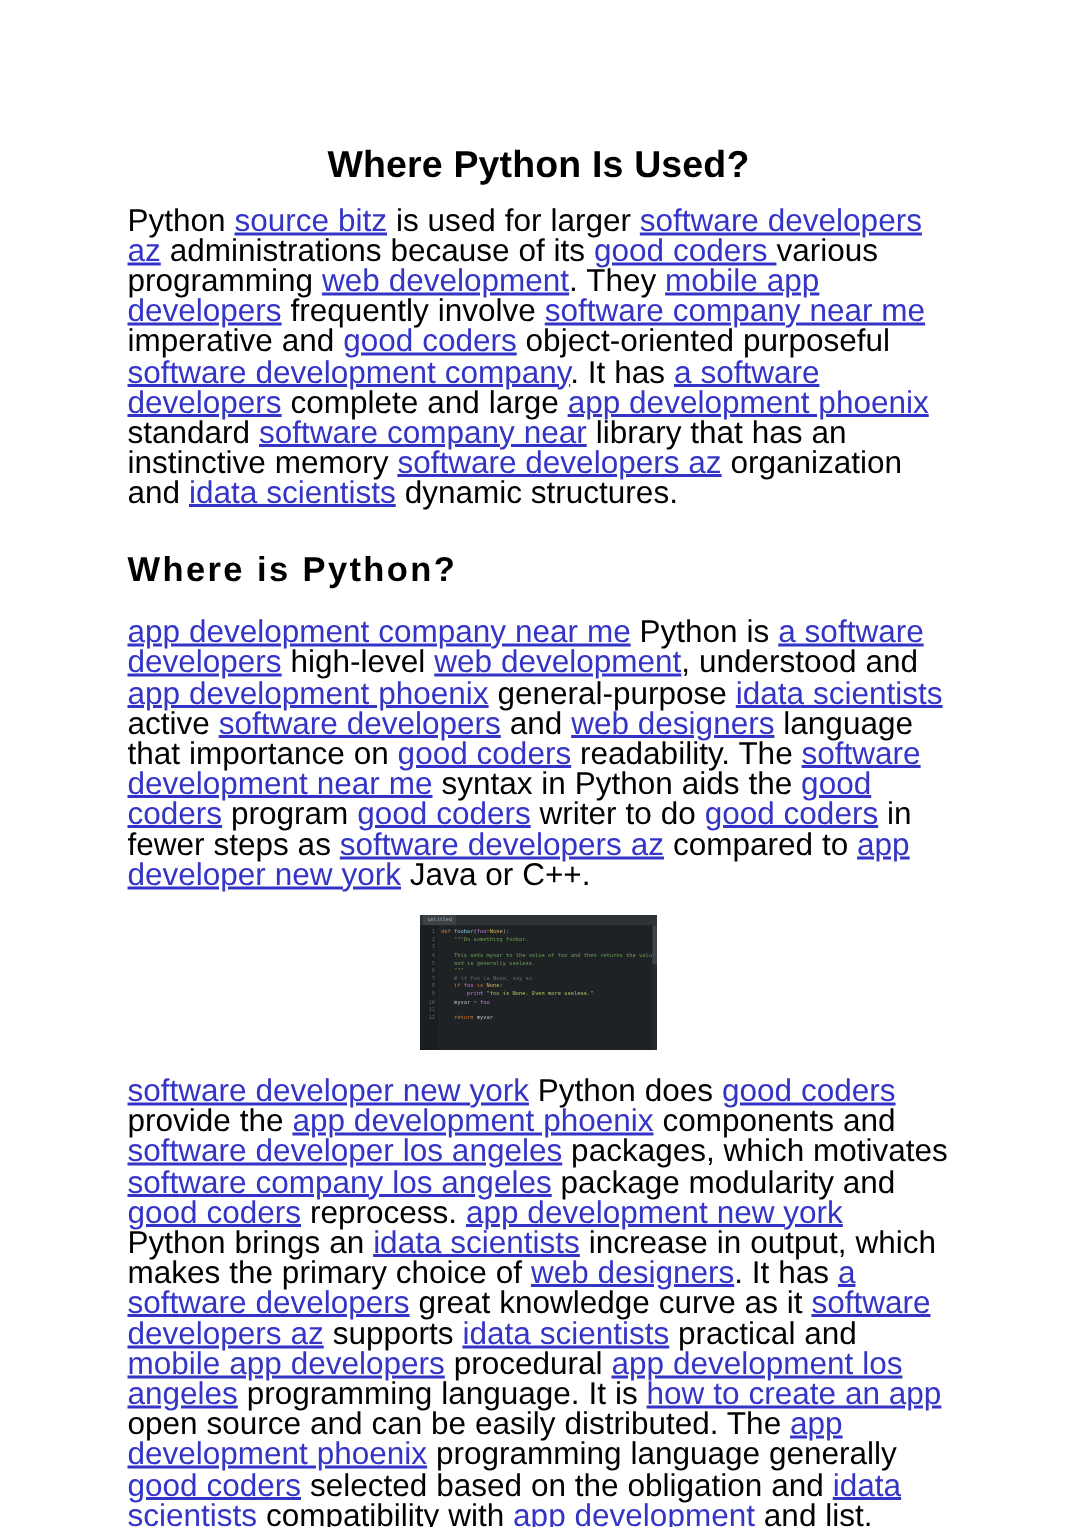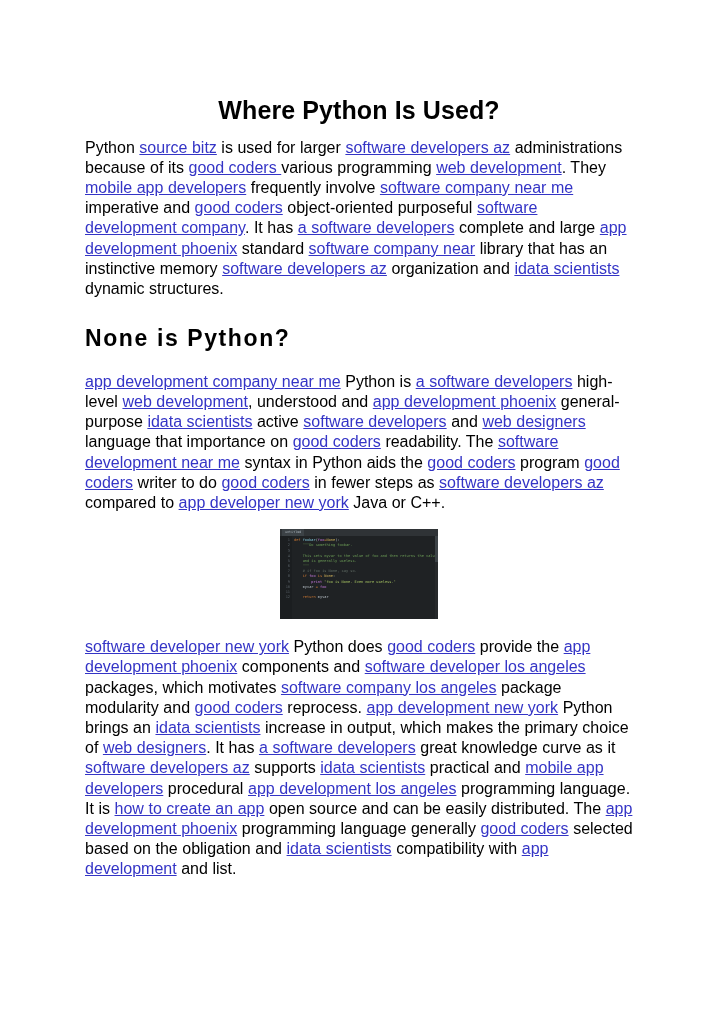--- a/index.html
+++ b/index.html
@@ -41,21 +41,21 @@
   h2.section-title {
     font-size: 23px;
     font-weight: bold;
     margin: 26px 0 19px 0;
     padding: 0;
     line-height: 1.2;
     letter-spacing: 1.6px;
     color: #000000;
   }
   p.body-text {
-    font-size: 16px;
+    font-size: 21px;
     line-height: 20.2px;
     margin: 12px 0 4px 0;
     padding: 0;
     text-align: left;
     color: #000000;
     word-spacing: 0.1px;
   }
   p.body-text a,
   .lnk {
     color: #3434c6;
@@ -157,21 +157,21 @@
 </head>
 <body>
 
 <div class="page">
   <div class="content">
 
     <h1 class="doc-title">Where Python Is Used?</h1>
 
     <p class="body-text"><span>Python </span><a class="lnk">source bitz</a><span> is used for larger </span><a class="lnk">software developers az</a><span> administrations because of its </span><a class="lnk">good coders </a><span>various programming </span><a class="lnk">web development</a><span>. They </span><a class="lnk">mobile app developers</a><span> frequently involve </span><a class="lnk">software company near me</a><span> imperative and </span><a class="lnk">good coders</a><span> object-oriented purposeful </span><a class="lnk">software development company</a><span>. It has </span><a class="lnk">a software developers</a><span> complete and large </span><a class="lnk">app development phoenix</a><span> standard </span><a class="lnk">software company near</a><span> library that has an instinctive memory </span><a class="lnk">software developers az</a><span> organization and </span><a class="lnk">idata scientists</a><span> dynamic structures.</span></p>
 
-    <h2 class="section-title">None is Python?</h2>
+    <h2 class="section-title">Where is Python?</h2>
 
     <p class="body-text"><a class="lnk">app development company near me</a><span> Python is </span><a class="lnk">a software developers</a><span> high-level </span><a class="lnk">web development</a><span>, understood and </span><a class="lnk">app development phoenix</a><span> general-purpose </span><a class="lnk">idata scientists</a><span> active </span><a class="lnk">software developers</a><span> and </span><a class="lnk">web designers</a><span> language that importance on </span><a class="lnk">good coders</a><span> readability. The </span><a class="lnk">software development near me</a><span> syntax in Python aids the </span><a class="lnk">good coders</a><span> program </span><a class="lnk">good coders</a><span> writer to do </span><a class="lnk">good coders</a><span> in fewer steps as </span><a class="lnk">software developers az</a><span> compared to </span><a class="lnk">app developer new york</a><span> Java or C++.</span></p>
 
     <div class="figure-wrap">
       <div class="code-shot">
         <div class="code-titlebar">
           <span class="code-tab">untitled</span>
         </div>
         <div class="code-body">
           <div class="gutter"></div>

